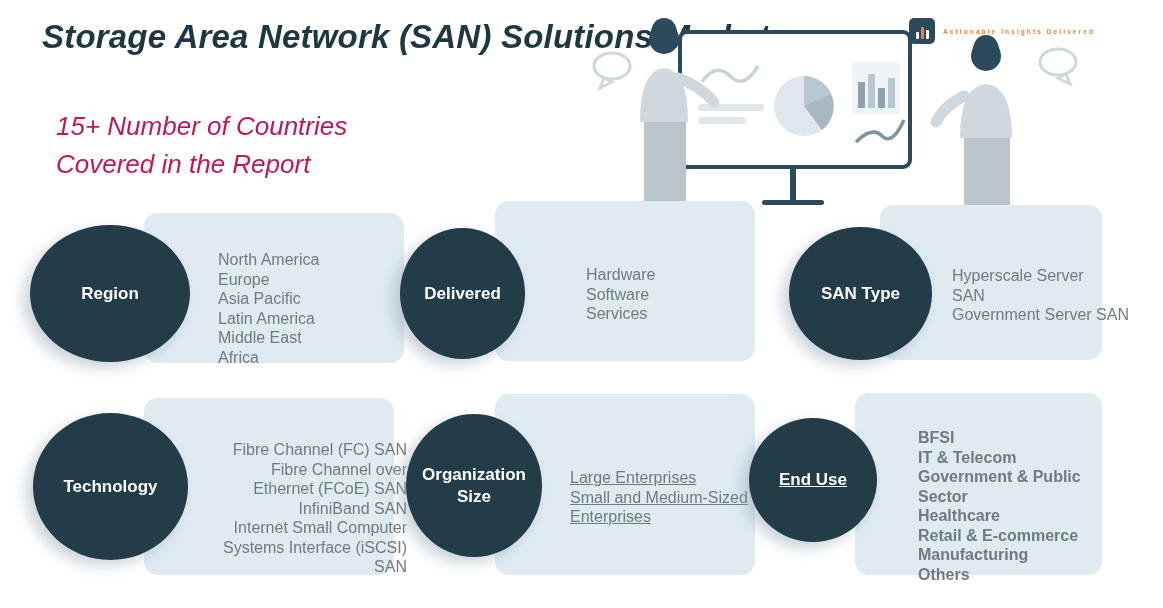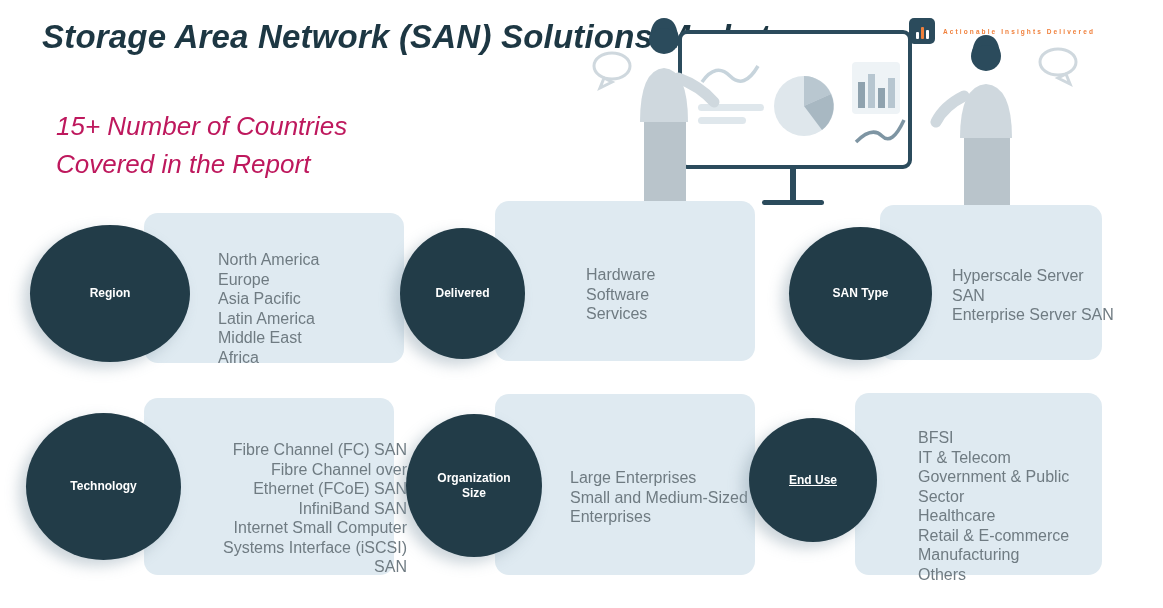--- a/index.html
+++ b/index.html
@@ -51,21 +51,21 @@
     background:#dfeaf1;
     border-radius:14px;
   }
   .circle{
     position:absolute;
     border-radius:50%;
     background:#223c48;
     color:#ffffff;
     display:flex;align-items:center;justify-content:center;
     text-align:center;
-    font-size:12px;font-weight:bold;
+    font-size:17px;font-weight:bold;
     line-height:1.25;
     box-shadow:-7px 6px 14px rgba(140,160,172,.45);
   }
   .items{
     position:absolute;
     color:#6f7b82;
     font-size:16px;
     line-height:1.22;
     white-space:pre-line;
   }
@@ -146,48 +146,48 @@
   <div class="items" style="left:566px;top:265px;width:180px;margin-left:20px;">Hardware
 Software
 Services</div>
 </div>
 
 <div class="card">
   <div class="panel" style="left:880px;top:205px;width:222px;height:155px;"></div>
   <div class="circle" style="left:789px;top:227px;width:143px;height:133px;">SAN Type</div>
   <div class="items" style="left:952px;top:266px;width:190px;">Hyperscale Server
 SAN
-Enterprise Server SAN</div>
+Government Server SAN</div>
 </div>
 
 <div class="card">
   <div class="panel" style="left:144px;top:398px;width:250px;height:177px;"></div>
-  <div class="circle" style="left:26px;top:413px;width:155px;height:147px;">Technology</div>
+  <div class="circle" style="left:33px;top:413px;width:155px;height:147px;">Technology</div>
   <div class="items" style="left:217px;top:440px;width:190px;text-align:right;">Fibre Channel (FC) SAN
 Fibre Channel over
 Ethernet (FCoE) SAN
 InfiniBand SAN
 Internet Small Computer
 Systems Interface (iSCSI)
 SAN</div>
 </div>
 
 <div class="card">
   <div class="panel" style="left:495px;top:394px;width:260px;height:181px;"></div>
   <div class="circle" style="left:406px;top:414px;width:136px;height:143px;white-space:pre-line;">Organization
 Size</div>
-  <div class="items" style="left:570px;top:468px;width:190px;">Large Enterprises
+  <div class="items" style="left:570px;top:468px;width:190px;text-decoration:underline;">Large Enterprises
 Small and Medium-Sized
 Enterprises</div>
 </div>
 
 <div class="card">
   <div class="panel" style="left:855px;top:393px;width:247px;height:182px;"></div>
   <div class="circle" style="left:749px;top:418px;width:128px;height:124px;text-decoration:underline;">End Use</div>
-  <div class="items" style="left:918px;top:428px;width:200px;">BFSI
+  <div class="items" style="left:918px;top:428px;width:200px;font-weight:bold;">BFSI
 IT &amp; Telecom
 Government &amp; Public
 Sector
 Healthcare
 Retail &amp; E-commerce
 Manufacturing
 Others</div>
 </div>
 
 </body></html>

